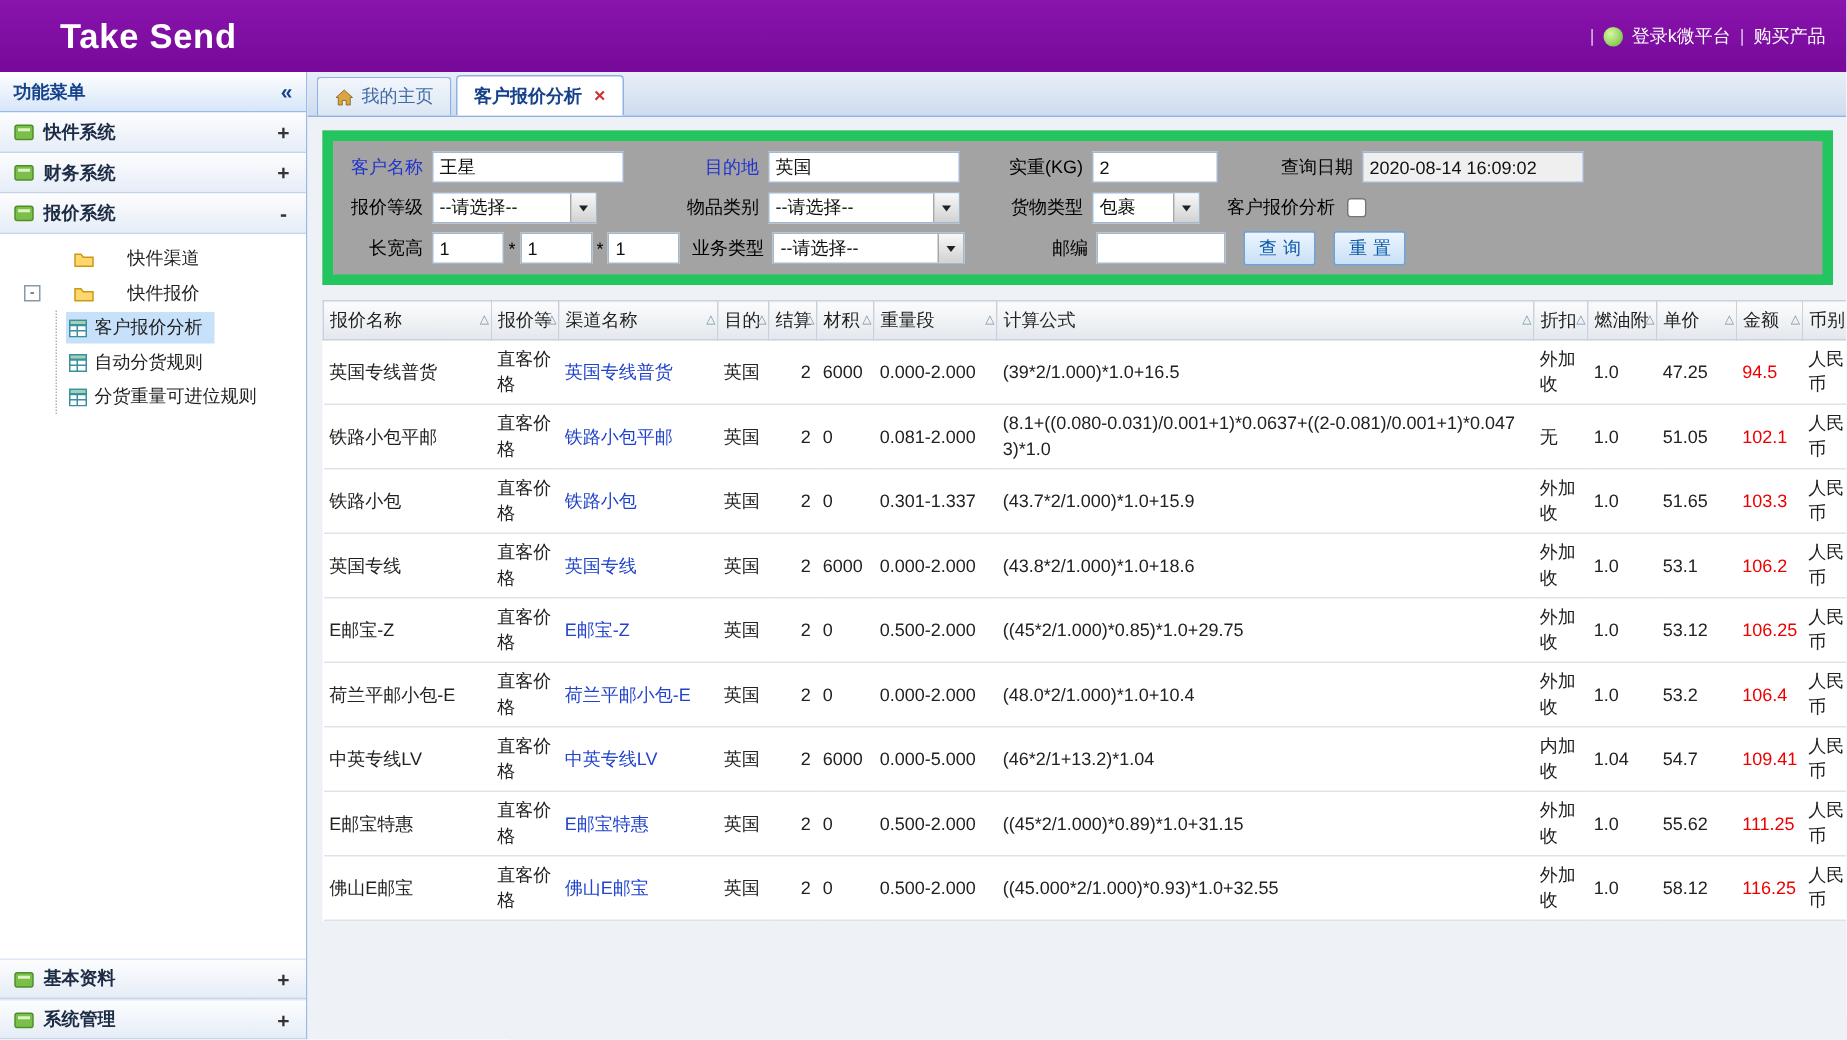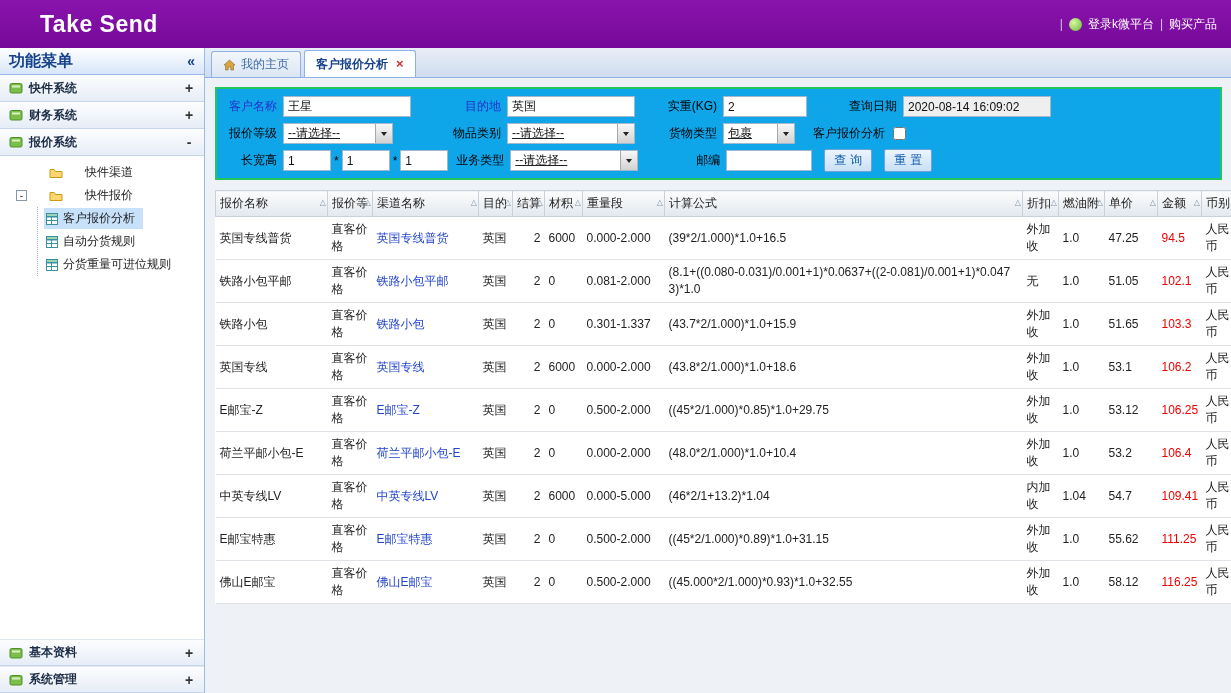--- a/index.html
+++ b/index.html
@@ -11,21 +11,21 @@
   .logo { color:#fff; font-size:23px; font-weight:bold; letter-spacing:.5px; }
   .toplinks { display:flex; align-items:center; gap:6px; color:#dcc2ea; font-size:12px; }
   .toplink { color:#fff; text-decoration:none; cursor:pointer; }
   .klogo { width:13px; height:13px; border-radius:50%; background:radial-gradient(circle at 35% 35%, #d9f7a2, #63b836); display:inline-block; }
 
   .main { display:flex; height:645px; }
 
   
   .sidebar { width:205px; border-right:1px solid #99bbe8; display:flex; flex-direction:column; background:#fff; flex:none; }
   .sb-header { height:27px; background:linear-gradient(#ffffff,#d7e6f9); border-bottom:1px solid #99bbe8; display:flex; align-items:center; padding:0 9px; font-weight:bold; color:#15428b; }
-  .sb-title { flex:1; font-size:16px; }
+  .sb-title { flex:1; font-size:12px; }
   .collapse-icon { color:#15428b; font-weight:bold; cursor:pointer; font-size:14px; }
   .collapse-icon::before { content:"«"; }
   .sb-section { height:27px; display:flex; align-items:center; gap:6px; padding:0 9px; background:linear-gradient(#fdfdfe,#e6edf7); border-bottom:1px solid #c5d6ea; cursor:pointer; }
   .sec-label { flex:1; font-weight:bold; color:#1c2c45; }
   .toggle { color:#333; font-weight:bold; font-size:14px; width:12px; text-align:center; }
   .tree { padding:5px 0 2px 0; }
   .tree-item { height:23px; display:flex; align-items:center; gap:22px; padding-left:16px; cursor:pointer; }
   .expander { width:11px; height:11px; border:1px solid #8899aa; background:#fff; font-size:10px; line-height:9px; text-align:center; color:#333; flex:none; }
   .expander::before { content:"-"; }
   .exp-spacer { width:11px; flex:none; }
@@ -41,30 +41,30 @@
   .content { flex:1; display:flex; flex-direction:column; background:#eef2f7; overflow:hidden; }
   .tabbar { height:30px; background:linear-gradient(#e9eef7,#cedcef); border-bottom:1px solid #8db2e3; display:flex; align-items:flex-end; padding:3px 4px 0 6px; gap:3px; flex:none; }
   .tab { height:26px; display:flex; align-items:center; gap:5px; padding:0 11px; background:linear-gradient(#f2f6fb,#dbe6f4); border:1px solid #8db2e3; border-bottom:none; border-radius:3px 3px 0 0; color:#3f6aa5; cursor:pointer;text-align:center; }
   .tab.active { background:#fff; color:#15428b; font-weight:bold; height:27px; }
   .close-icon { color:#cc3333; font-weight:bold; margin-left:3px; font-size:13px; line-height:10px; cursor:pointer; }
   .close-icon::before { content:"×"; }
 
   .cbody { padding:9px 0 0 10px; flex:1; overflow:hidden; }
 
   
-  .form-panel { background:#0ea5e9; border:2px solid #22c55e; margin-right:9px; padding:4px 6px; }
+  .form-panel { background:#a3a3a3; border:7px solid #22c55e; margin-right:9px; padding:4px 6px; }
   .frow { display:flex; align-items:center; height:27px; }
   .flabel { text-align:right; padding-right:6px; color:#000; white-space:nowrap; }
   .lbl-blue { color:#2233cc; }
   .lb1 { width:60px; } .lb2 { width:96px; } .lb3 { width:88px; } .lb4 { width:96px; } .lb2b { width:62px; }
   .fin { height:21px; border:1px solid #a3b8cc; padding:1px 4px; font-size:12px; font-family:inherit; background:#fff; color:#111; }
   .fin.gray { background:#efefef; }
   .i128 { width:128px; } .i84 { width:84px; } .i148 { width:148px; } .i48 { width:48px; } .i86 { width:86px; }
   .star { padding:0 3px; color:#000; }
-  .fake-select { display:inline-flex; align-items:center; height:21px; border:1px solid #a3b8cc; background:#fff; cursor:pointer;text-decoration:underline; }
+  .fake-select { display:inline-flex; align-items:center; height:21px; border:1px solid #a3b8cc; background:#fff; cursor:pointer; }
   .fs-text { flex:1; padding:0 4px; white-space:nowrap; overflow:hidden; color:#111; }
   .fs-btn { width:17px; height:100%; background:linear-gradient(#f8f8f8,#d2d2d2); border-left:1px solid #a8a8a8; display:flex; align-items:center; justify-content:center; flex:none; }
   .fs-arrow { width:0; height:0; border-left:3px solid transparent; border-right:3px solid transparent; border-top:4px solid #222; }
   .s110 { width:110px; margin-right:18px; } .s128 { width:128px; } .s72 { width:72px; }
   .chk { margin-left:2px; cursor:pointer; }
   .btn { height:23px; padding:0 5px 0 9px; margin-left:12px; background:linear-gradient(#ecf5fe,#c9e0f6); border:1px solid #6ea3d8; border-radius:2px; color:#0b57a8; font-size:12px; font-family:inherit; letter-spacing:4px; cursor:pointer; }
 
   
   .table-wrap { margin-top:10px; background:#fff; }
   table.grid { border-collapse:collapse; table-layout:fixed; width:1016px; background:#fff; font-size:12px; }

